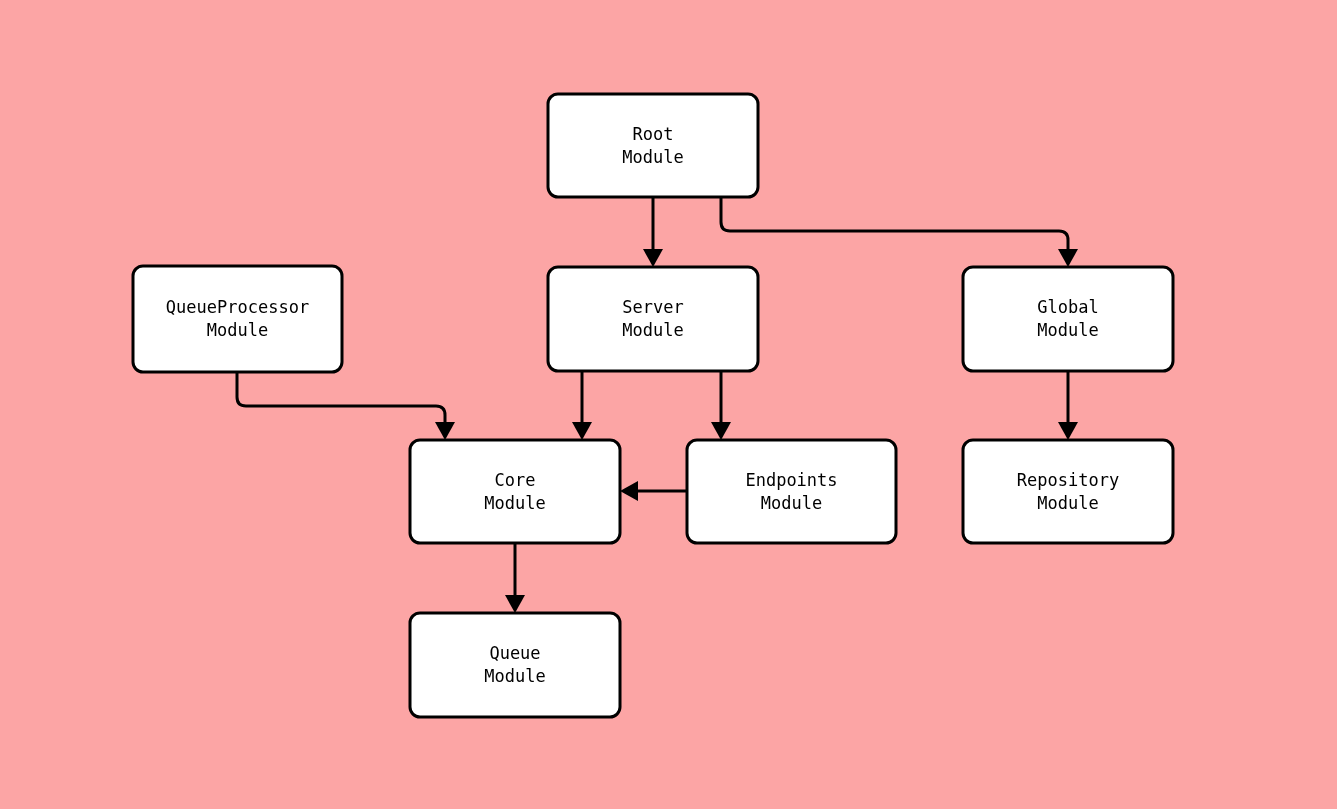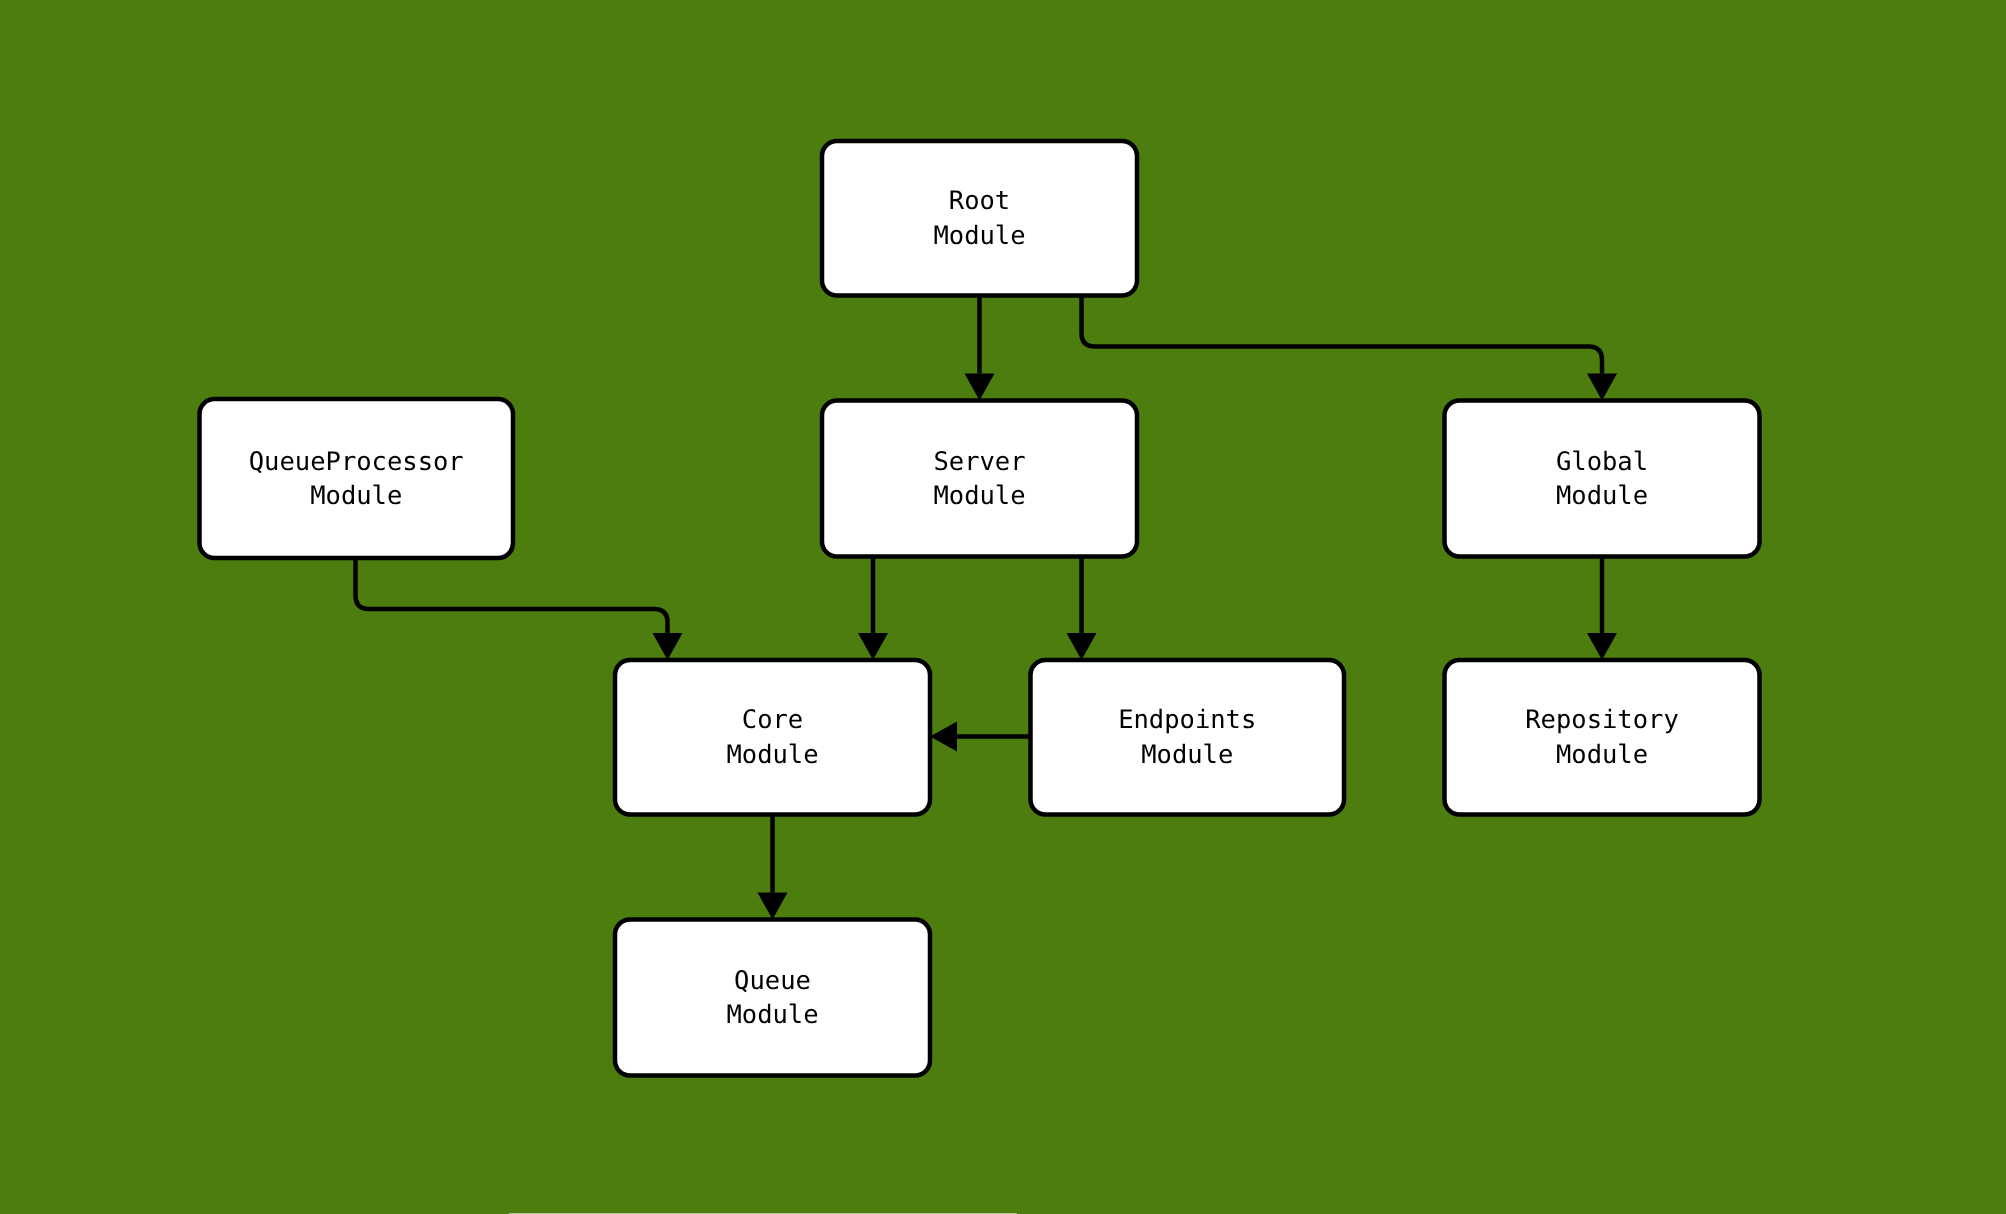--- a/index.html
+++ b/index.html
@@ -10,21 +10,21 @@
   body {
     width: 1337px;
     height: 809px;
     overflow: hidden;
     font-family: "DejaVu Sans Mono", "Liberation Mono", monospace;
   }
   #diagram-root {
     position: relative;
     width: 1337px;
     height: 809px;
-    background: #4d7c0f;
+    background: #fca5a5;
   }
   svg#diagram-canvas {
     position: absolute;
     top: 0;
     left: 0;
     width: 1337px;
     height: 809px;
     display: block;
   }
   .node-box {

